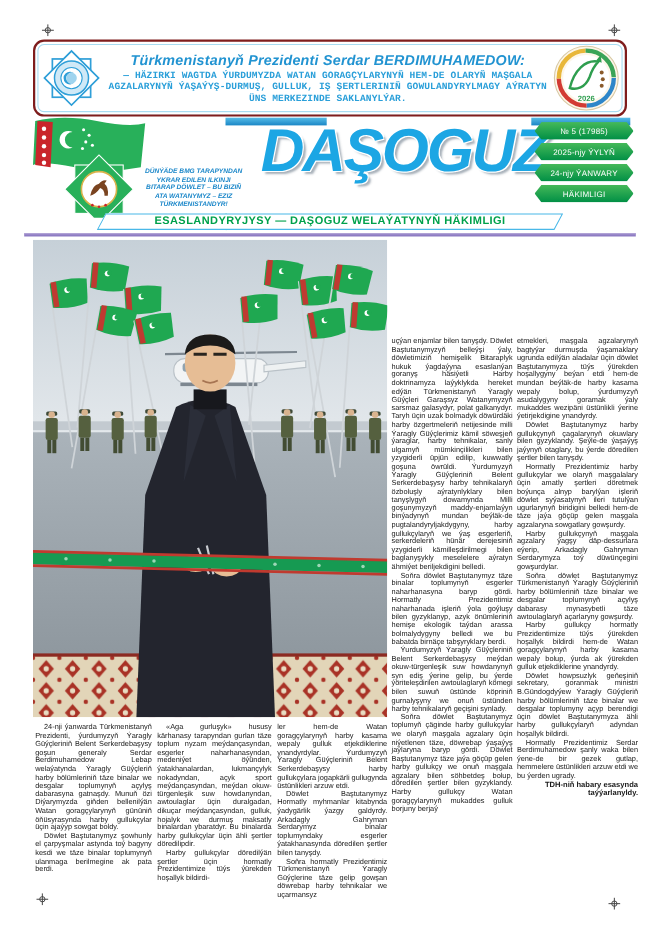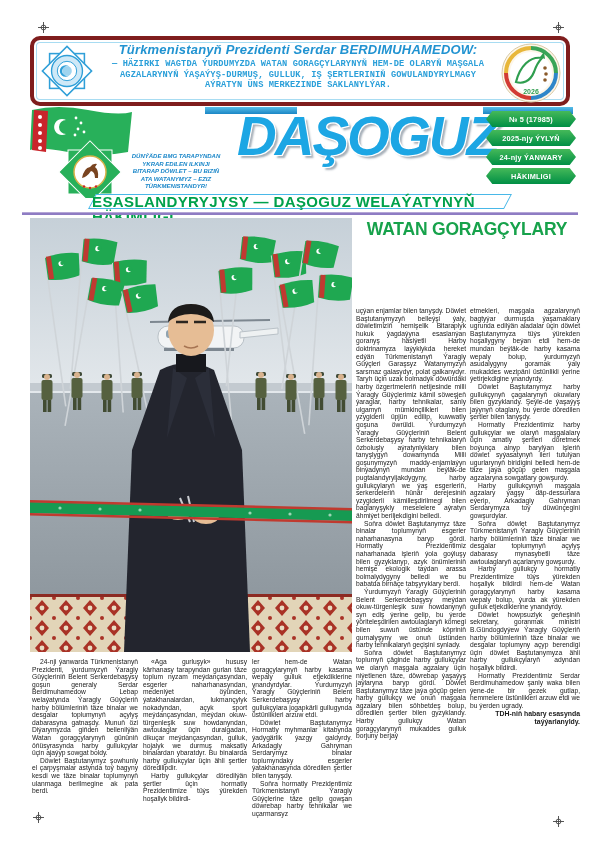--- a/index.html
+++ b/index.html
@@ -5,43 +5,43 @@
   html,body{margin:0;padding:0;background:#e9e9e9;}
   *{box-sizing:border-box;}
   .page{position:relative;width:600px;height:850px;background:#fff;margin:0 auto;
         font-family:"Liberation Sans",sans-serif;overflow:hidden;color:#191919;}
   .abs{position:absolute;}
 
   
   .corner-mark{width:11px;height:11px;}
 
   
-  .banner{left:30px;top:36px;width:540px;height:70px;border:4px solid #7f1d1d;border-radius:10px;
-          box-shadow:inset 0 0 0 2px #fff, inset 0 0 0 3px #a8dcf2;display:flex;align-items:flex-start;padding:2px 4px;background:#fff;}
+  .banner{left:30px;top:36px;width:540px;height:70px;border:2px solid #7f1d1d;border-radius:10px;
+          box-shadow:inset 0 0 0 2px #fff, inset 0 0 0 3px #a8dcf2;display:flex;align-items:center;padding:2px 4px;background:#fff;}
   .banner-center{flex:1;text-align:center;padding:0 4px;}
   .banner-line1{font-size:13px;font-weight:bold;font-style:italic;color:#2193d1;letter-spacing:.2px;}
   .banner-quote{font-size:8.7px;font-weight:bold;color:#2a9fd9;line-height:10.5px;margin-top:2px;letter-spacing:.1px;font-family:Liberation Mono, monospace;}
 
   
   .slogan-bar{height:7px;background:linear-gradient(#56bde8,#1b86c5);top:107px;}
   .slogan-text{top:105px;left:300px;width:180px;text-align:center;font-size:8px;font-weight:bold;color:#c9252b;letter-spacing:.2px;}
 
   
   .mast-title{left:138px;top:104px;width:360px;font-size:55px;font-weight:700;font-style:italic;color:#1ca6e4;
       letter-spacing:-2px;text-shadow:-1px -1px 0 #fff,1px -1px 0 #fff,-1px 1px 0 #fff,1px 1px 0 #fff,3px 3px 2px rgba(60,80,100,.45);text-align:right;}
   .mast-sub{left:250px;top:152px;font-size:34px;font-weight:800;font-style:italic;color:#1ca6e4;letter-spacing:-1px;
       text-shadow:-1px -1px 0 #fff,1px -1px 0 #fff,-1px 1px 0 #fff,1px 1px 0 #fff,2px 2px 2px rgba(60,80,100,.45);}
   .motto{left:130px;top:153px;width:92px;font-size:6px;font-weight:bold;font-style:italic;color:#1b87c9;
       text-align:center;line-height:7.5px;}
   .badges{left:486px;top:111px;width:90px;display:flex;flex-direction:column;gap:3px;}
   .badge{height:16px;background:linear-gradient(#45b959,#008f45);clip-path:polygon(7% 0,93% 0,100% 50%,93% 100%,7% 100%,0 50%);
-      color:#fff;font-weight:bold;font-size:7.3px;display:flex;align-items:center;justify-content:center;letter-spacing:.2px;}
+      color:#fff;font-weight:normal;font-size:7.3px;display:flex;align-items:center;justify-content:center;letter-spacing:.2px;}
   .founder-wrap{left:92px;top:194px;width:416px;height:15px;}
   .founder-bg{position:absolute;inset:0;transform:skewX(-28deg);background:#fff;border:1.5px solid #49b8e8;}
-  .founder-text{position:absolute;inset:0;font-size:15px;font-weight:bold;color:#00a14b;
+  .founder-text{position:absolute;inset:0;text-align:center;font-size:10px;font-weight:bold;color:#00a14b;
       letter-spacing:.4px;line-height:15px;}
   .founder-diamond{left:200px;top:196px;width:11px;height:11px;background:linear-gradient(135deg,#35c08f,#0a8a5a);transform:rotate(45deg);}
   .purple-rule{left:22px;top:212px;width:556px;height:3px;background:#8e7cc3;border-top:1px solid #b4a6d6;}
 
   
   .headline{left:353px;top:219px;width:228px;text-align:center;font-size:17.5px;font-weight:800;
       color:#17a24b;line-height:21.5px;letter-spacing:-.2px;}
   .photo{left:30px;top:218px;width:322px;height:434px;}
   .col{font-size:6.7px;line-height:7.6px;text-align:justify;}
   .col p.para{margin:0;text-indent:8px;}
@@ -150,21 +150,20 @@
     </div>
 
   <div class="abs founder-diamond"></div>
   <div class="abs founder-wrap">
     <div class="founder-bg"></div>
     <div class="founder-text">ESASLANDYRYJYSY — DAŞOGUZ WELAÝATYNYŇ HÄKIMLIGI</div>
   </div>
   <div class="abs purple-rule"></div>
 
   <div class="abs headline">
-      <div class="headline-line">WATAN GORAGÇYLARY</div>
     </div>
 
   <svg class="abs photo" viewBox="0 0 322 434" aria-label="President in dark coat cutting a green ribbon; soldiers with green Turkmenistan flags, white helicopter, ornamental carpet">
     <defs>
       <linearGradient id="sky" x1="0" y1="0" x2="0" y2="1">
         <stop offset="0" stop-color="#c6d0d8"></stop>
           <stop offset="1" stop-color="#e7ebee"></stop>
       </linearGradient>
       <linearGradient id="tarmac" x1="0" y1="0" x2="0" y2="1">
         <stop offset="0" stop-color="#aab3ba"></stop>

